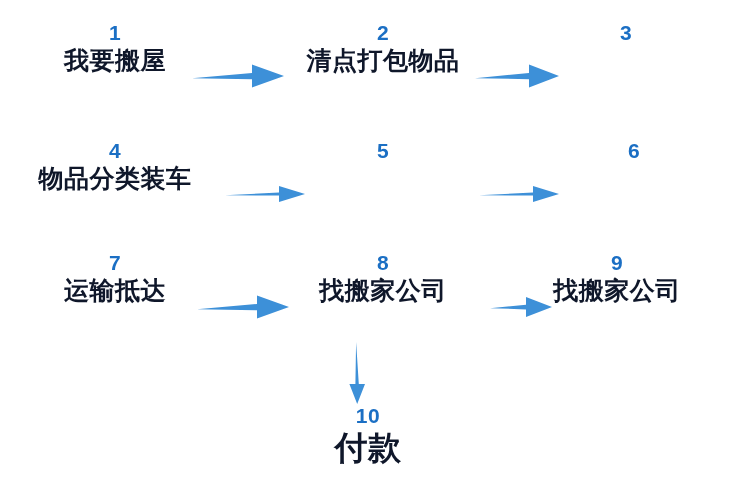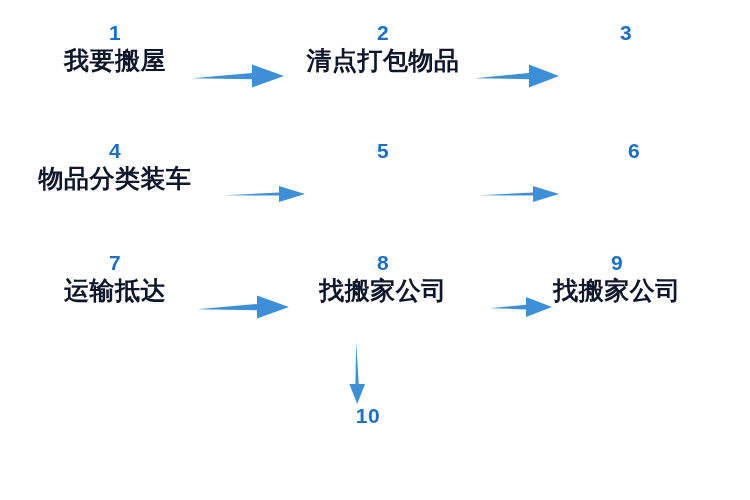--- a/index.html
+++ b/index.html
@@ -144,15 +144,16 @@
   </div>
 
   <div class="arrow" style="left:357px; top:373px;">
     <svg width="30" height="66" viewBox="0 0 30 66" aria-hidden="true">
       <path d="M14.1 2 L16.8 44 L23.0 44 L15.2 64 L7.4 44 L13.4 44 Z" fill="#3d90d8"></path>
     </svg>
   </div>
 
   <div class="node final" style="left:368px; top:405px;">
     <span class="num">10</span>
+    <span class="lbl">付款</span>
   </div>
 
 </div>
 
 </body></html>

